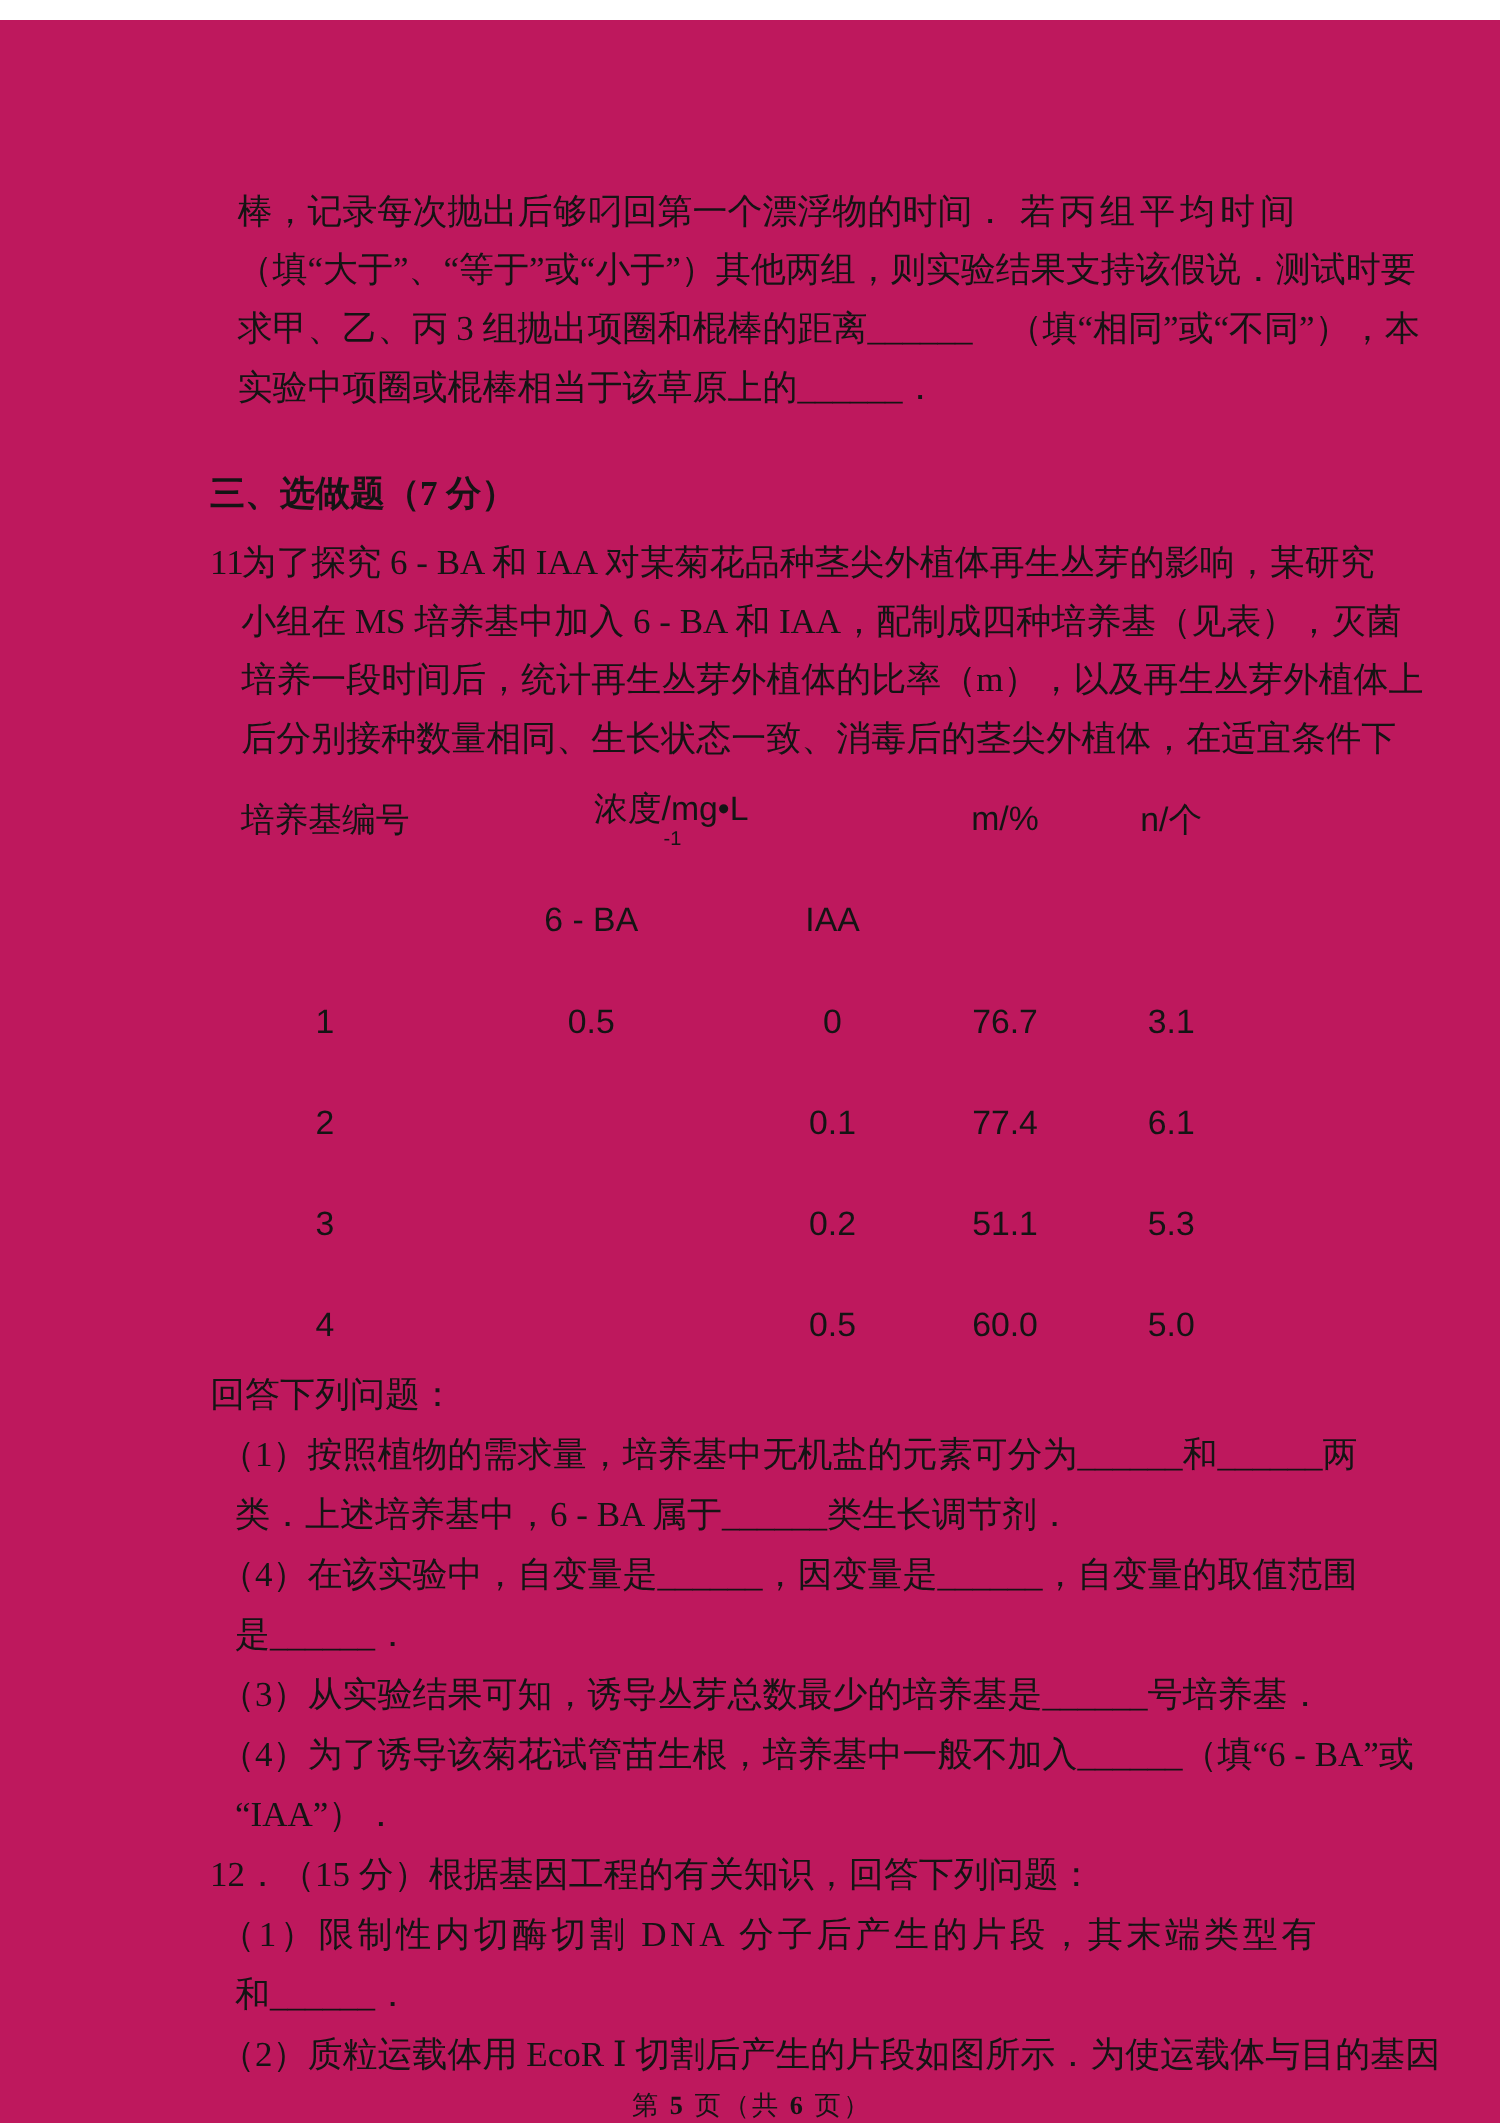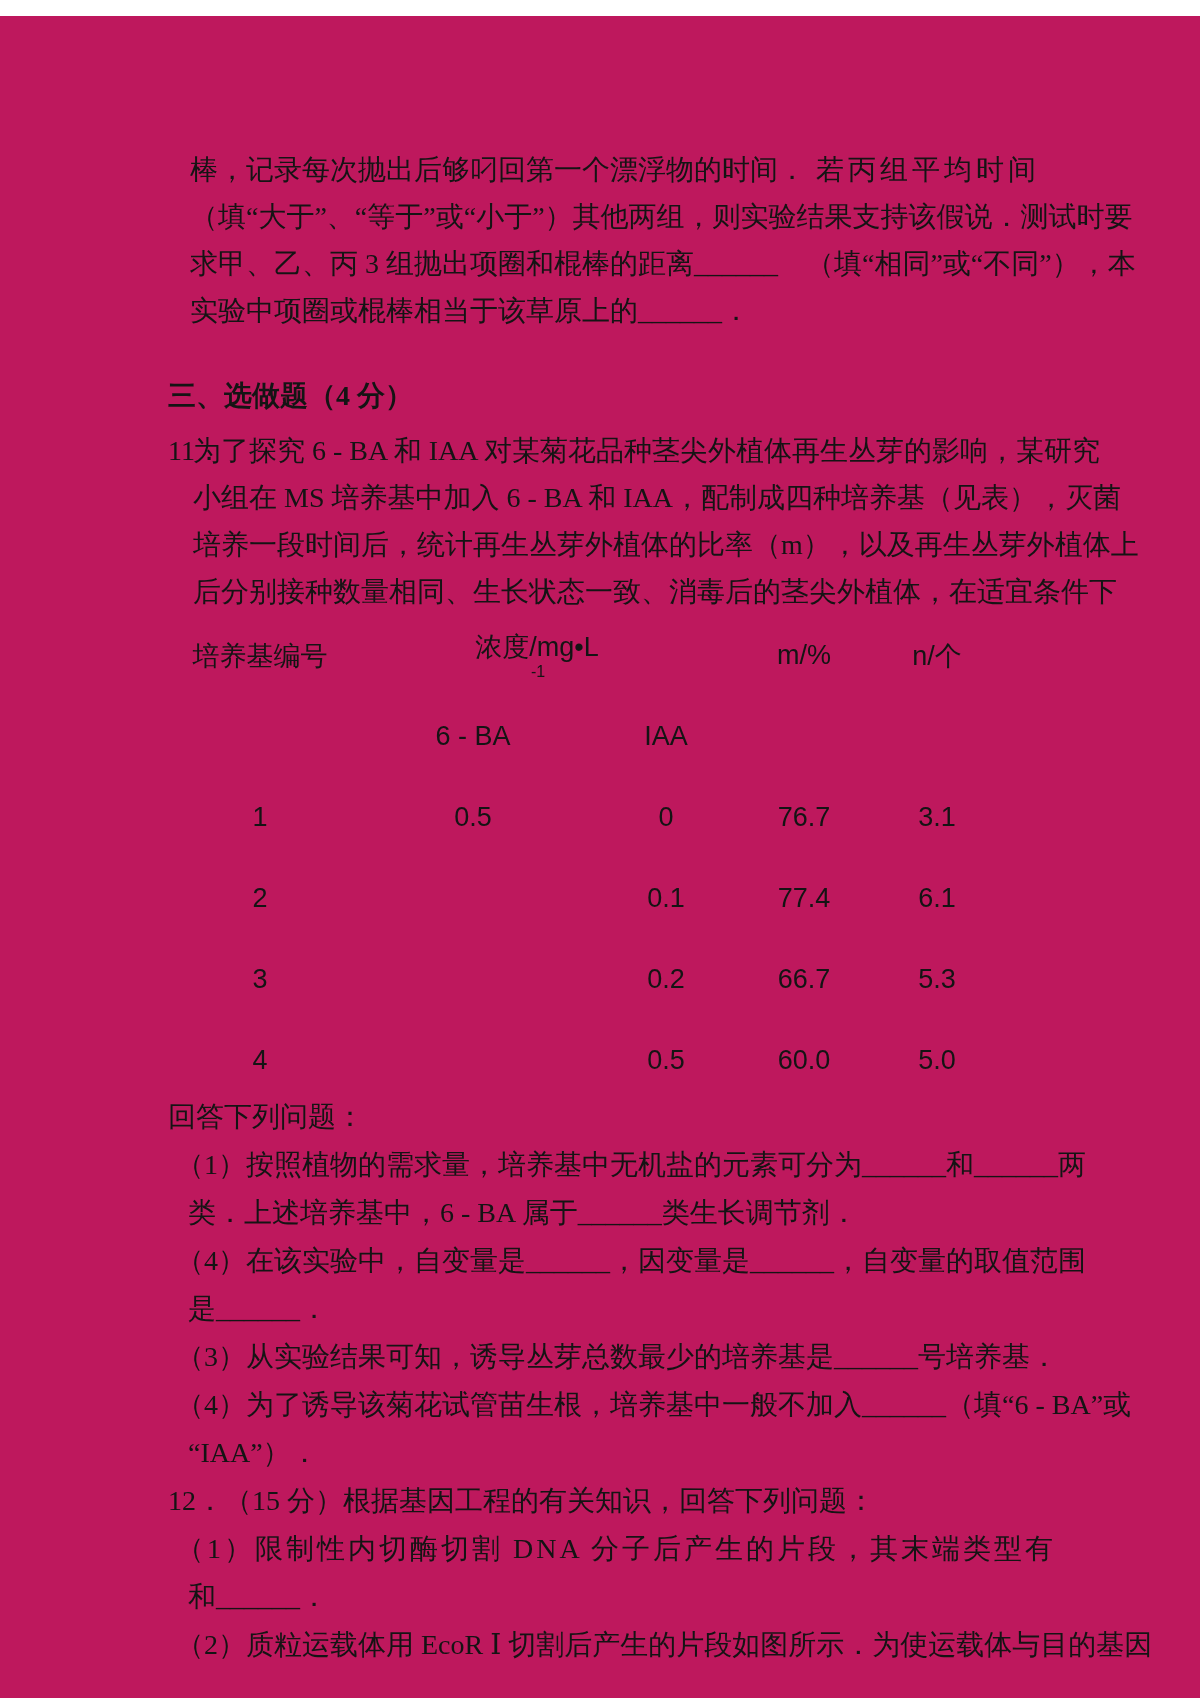--- a/index.html
+++ b/index.html
@@ -69,21 +69,21 @@
 
 <div class="page">
 
   <div>
     <div class="line indent-body"><span>棒，记录每次抛出后够叼回第一个漂浮物的时间．</span><span class="sp-wide">若丙组平均时间</span></div>
     <div class="line indent-body">（填“大于”、“等于”或“小于”）其他两组，则实验结果支持该假说．测试时要</div>
     <div class="line indent-body">求甲、乙、丙 3 组抛出项圈和棍棒的距离______　（填“相同”或“不同”），本</div>
     <div class="line indent-body">实验中项圈或棍棒相当于该草原上的______．</div>
   </div>
 
-  <div class="section-heading">三、选做题（4 分）</div>
+  <div class="section-heading">三、选做题（7 分）</div>
 
   <div class="q-block">
     <span class="q-num">11．</span>
     <div class="q-text">
       <div class="line">为了探究 6 - BA 和 IAA 对某菊花品种茎尖外植体再生丛芽的影响，某研究</div>
       <div class="line">小组在 MS 培养基中加入 6 - BA 和 IAA，配制成四种培养基（见表），灭菌</div>
       <div class="line">培养一段时间后，统计再生丛芽外植体的比率（m），以及再生丛芽外植体上</div>
       <div class="line">后分别接种数量相同、生长状态一致、消毒后的茎尖外植体，在适宜条件下</div>
     </div>
   </div>
@@ -112,21 +112,21 @@
 
     <div class="cell">2</div>
     <div class="cell"></div>
     <div class="cell">0.1</div>
     <div class="cell">77.4</div>
     <div class="cell">6.1</div>
 
     <div class="cell">3</div>
     <div class="cell"></div>
     <div class="cell">0.2</div>
-    <div class="cell">66.7</div>
+    <div class="cell">51.1</div>
     <div class="cell">5.3</div>
 
     <div class="cell">4</div>
     <div class="cell"></div>
     <div class="cell">0.5</div>
     <div class="cell">60.0</div>
     <div class="cell">5.0</div>
   </div>
 
   <div class="answer-prompt">回答下列问题：</div>
@@ -140,14 +140,15 @@
     <div class="sub-cont">“IAA”）．</div>
   </div>
 
   <div>
     <div class="q12-heading">12．（15 分）根据基因工程的有关知识，回答下列问题：</div>
     <div class="sub-line sp-justify">（1）限制性内切酶切割 DNA 分子后产生的片段，其末端类型有</div>
     <div class="sub-cont">和______．</div>
     <div class="sub-line">（2）质粒运载体用 EcoR Ⅰ 切割后产生的片段如图所示．为使运载体与目的基因</div>
   </div>
 
+  <div class="footer"><span>第 </span><b>5</b><span> 页（共 </span><b>6</b><span> 页）</span></div>
 
 </div>
 
 </body></html>

